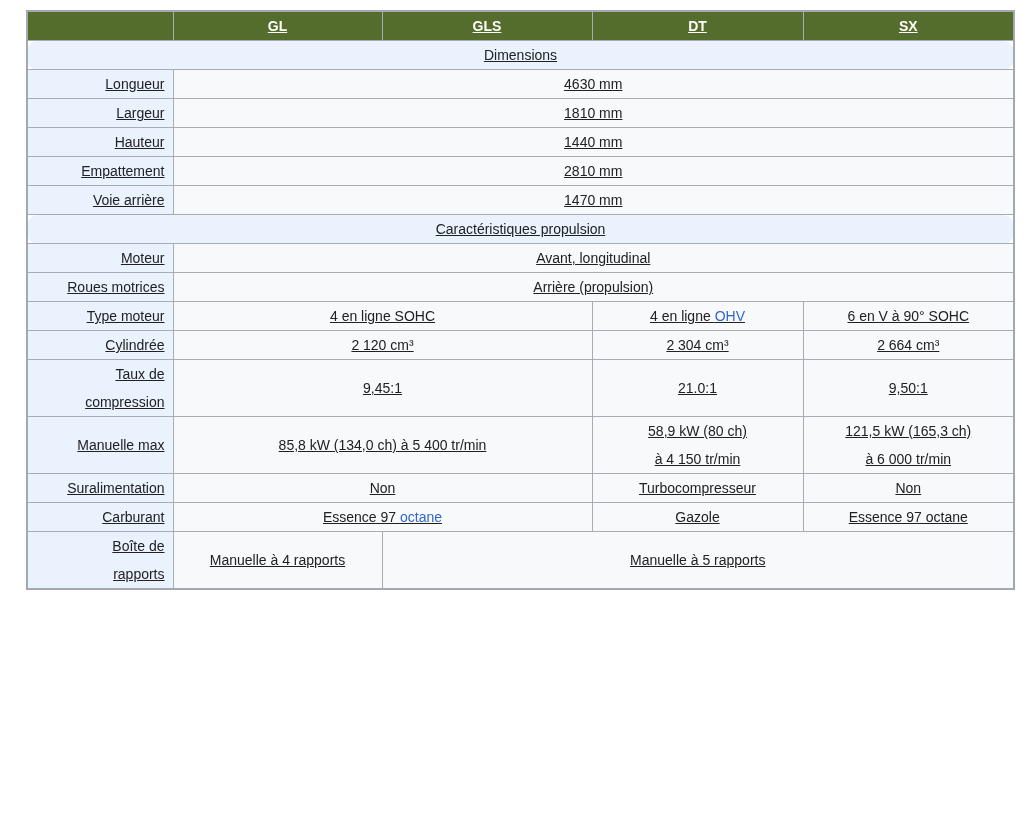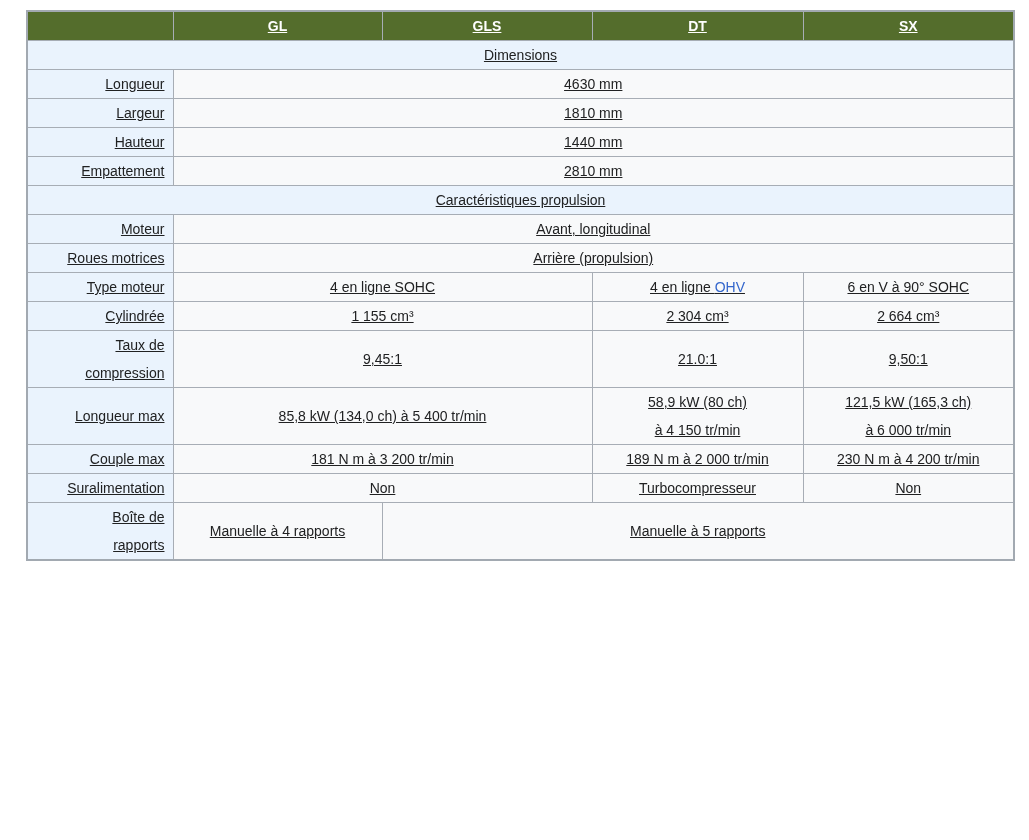--- a/index.html
+++ b/index.html
@@ -32,20 +32,21 @@
     overflow: hidden;
     text-decoration: underline;
   }
   .spec thead th {
     background: var(--header-bg, #546d2c);
     color: var(--header-text, #ffffff);
     font-weight: bold;
   }
   .spec td.section {
     background: var(--label-bg, #eaf3fd);
+    border-radius: 11px;
   }
   .spec th.rowlabel {
     background: var(--label-bg, #eaf3fd);
     font-weight: normal;
     text-align: right;
   }
   .spec td.value {
     background: var(--value-bg, #f8f9fa);
   }
   .spec a {
@@ -88,68 +89,72 @@
       </tr>
       <tr>
         <th class="rowlabel">Hauteur</th>
         <td colspan="4" class="value"><span>1440 mm</span></td>
       </tr>
       <tr>
         <th class="rowlabel">Empattement</th>
         <td colspan="4" class="value"><span>2810 mm</span></td>
       </tr>
       <tr>
+        <th class="rowlabel">Voie arrière</th>
+        <td colspan="4" class="value"><span>1470 mm</span></td>
+      </tr>
+      <tr>
         <td colspan="5" class="section">Caractéristiques propulsion</td>
       </tr>
       <tr>
         <th class="rowlabel">Moteur</th>
         <td colspan="4" class="value"><span>Avant, longitudinal</span></td>
       </tr>
       <tr>
         <th class="rowlabel">Roues motrices</th>
         <td colspan="4" class="value"><span>Arrière (propulsion)</span></td>
       </tr>
       <tr>
         <th class="rowlabel">Type moteur</th>
         <td colspan="2" class="value"><span>4 en ligne SOHC</span></td>
         <td colspan="1" class="value"><span>4 en ligne </span><a href="#">OHV</a></td>
         <td colspan="1" class="value"><span>6 en V à 90° SOHC</span></td>
       </tr>
       <tr>
         <th class="rowlabel">Cylindrée</th>
-        <td colspan="2" class="value"><span>1 155 cm³</span></td>
+        <td colspan="2" class="value"><span>2 120 cm³</span></td>
         <td colspan="1" class="value"><span>2 304 cm³</span></td>
         <td colspan="1" class="value"><span>2 664 cm³</span></td>
       </tr>
       <tr>
         <th class="rowlabel">Taux de
 compression</th>
         <td colspan="2" class="value"><span>9,45:1</span></td>
         <td colspan="1" class="value"><span>21.0:1</span></td>
         <td colspan="1" class="value"><span>9,50:1</span></td>
       </tr>
       <tr>
-        <th class="rowlabel">Longueur max</th>
+        <th class="rowlabel">Manuelle max</th>
         <td colspan="2" class="value"><span>85,8 kW (134,0 ch) à 5 400 tr/min</span></td>
         <td colspan="1" class="value"><span>58,9 kW (80 ch)
 à 4 150 tr/min</span></td>
         <td colspan="1" class="value"><span>121,5 kW (165,3 ch)
 à 6 000 tr/min</span></td>
       </tr>
       <tr>
-        <th class="rowlabel">Couple max</th>
-        <td colspan="2" class="value"><span>181 N m à 3 200 tr/min</span></td>
-        <td colspan="1" class="value"><span>189 N m à 2 000 tr/min</span></td>
-        <td colspan="1" class="value"><span>230 N m à 4 200 tr/min</span></td>
-      </tr>
-      <tr>
         <th class="rowlabel">Suralimentation</th>
         <td colspan="2" class="value"><span>Non</span></td>
         <td colspan="1" class="value"><span>Turbocompresseur</span></td>
         <td colspan="1" class="value"><span>Non</span></td>
+      </tr>
+      <tr>
+        <th class="rowlabel">Carburant</th>
+        <td colspan="2" class="value"><span>Essence 97 </span><a href="#">octane</a></td>
+        <td colspan="1" class="value"><span>Gazole</span></td>
+        <td colspan="1" class="value"><span>Essence 97 octane</span></td>
       </tr>
       <tr>
         <th class="rowlabel">Boîte de
 rapports</th>
         <td colspan="1" class="value"><span>Manuelle à 4 rapports</span></td>
         <td colspan="3" class="value"><span>Manuelle à 5 rapports</span></td>
       </tr>
     </tbody>
 </table>
 

